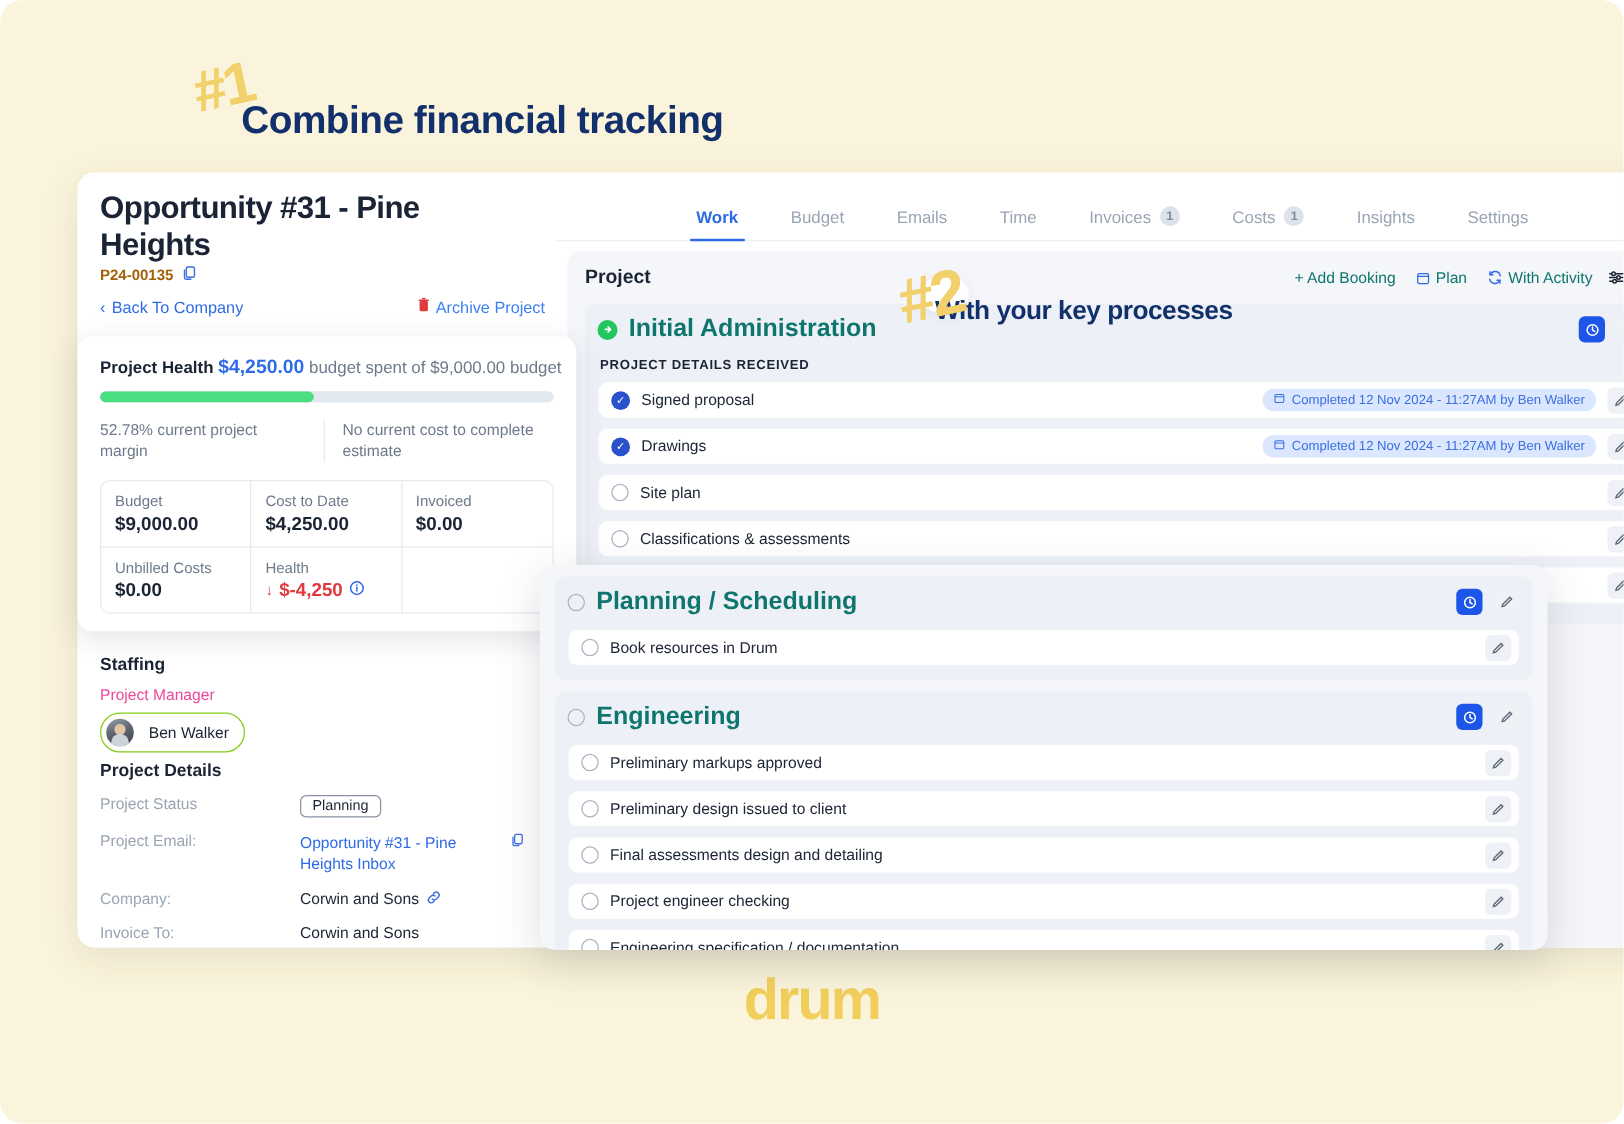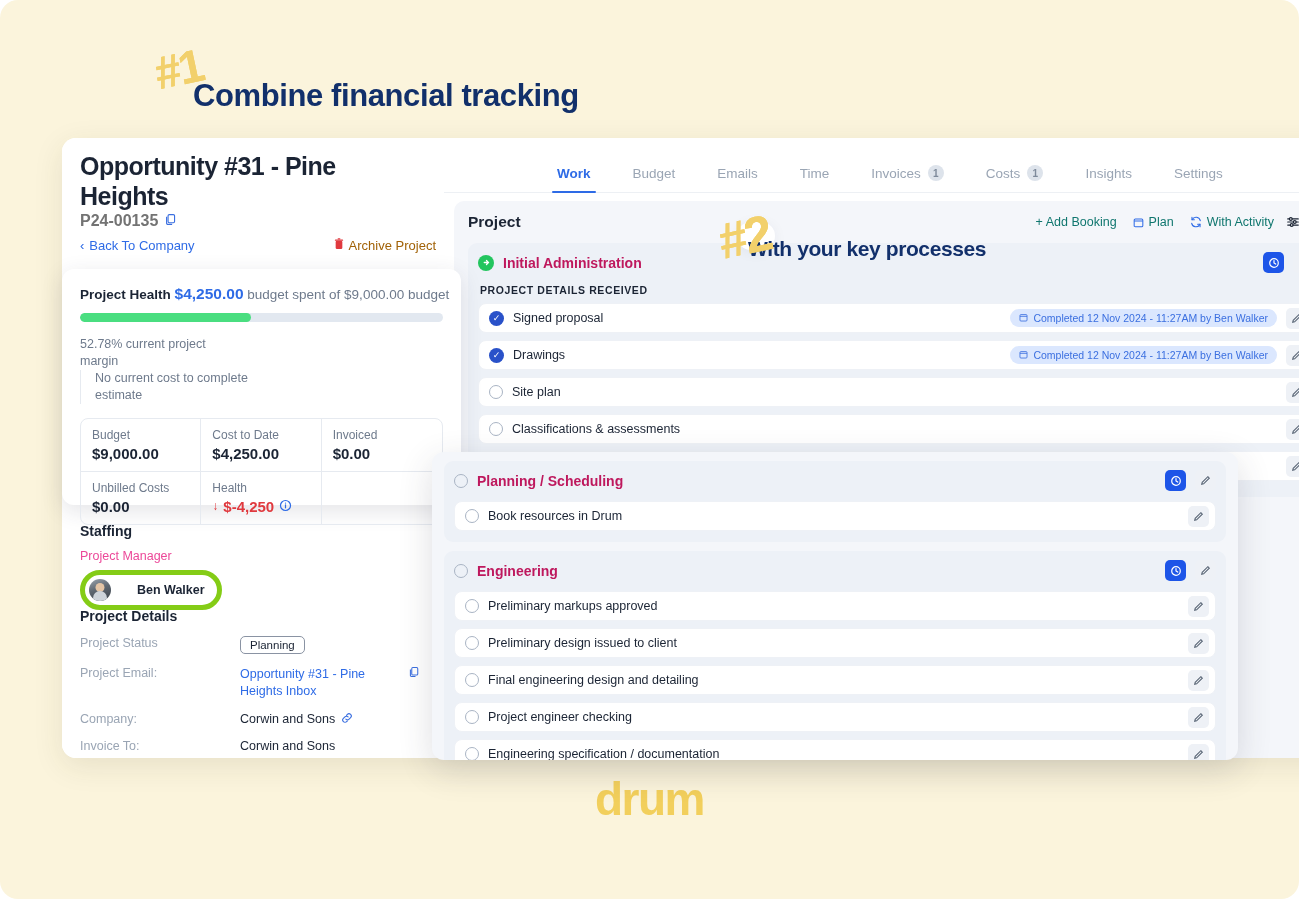--- a/index.html
+++ b/index.html
@@ -61,72 +61,72 @@
     width: 382px; height: 620px;
     background: #ffffff;
   }
   .proj-title {
     position: absolute; left: 18px; top: 14px; width: 310px;
     font-size: 25px; font-weight: 700; color: #1B2434;
     line-height: 1.18; letter-spacing: -0.5px;
   }
   .proj-code {
     position: absolute; left: 18px; top: 74px;
-    font-size: 16px; font-weight: 700; color: #737373;
+    font-size: 12px; font-weight: 700; color: #a16207;
     display: flex; align-items: center; gap: 6px;
   }
   .backrow {
     position: absolute; left: 18px; top: 100px; width: 356px;
     display: flex; justify-content: space-between; align-items: center;
     font-size: 13px;
   }
   .back-link { color: #2E6BE6; display:flex; align-items:center; gap:5px; cursor:pointer;}
-  .archive-link { color: #a16207; display:flex; align-items:flex-start; gap:5px; cursor:pointer;}
+  .archive-link { color: #3b82f6; display:flex; align-items:flex-start; gap:5px; cursor:pointer;}
 
   
   #healthcard {
     position: absolute; left: 62px; top: 269px;
     width: 399px; height: 236px;
     background: #ffffff; border-radius: 12px;
     box-shadow: 0 6px 22px rgba(50,50,70,.13);
     z-index: 20;
     padding: 16px 18px;
   }
   .ph-head { font-size: 13.5px; color: #6E7A8C; white-space: nowrap;}
   .ph-head b { color:#1B2434; font-weight:700; font-size: 13.5px;}
   .ph-amt { color:#2E6BE6; font-weight:700; font-size:15.5px; }
   .bar-track {
     margin-top: 10px; height: 9px; border-radius: 5px; background:#E2E8F0;
     overflow: hidden;
   }
   .bar-fill { height: 100%; background:#4ADE80; border-radius:5px; }
   .ph-sub {
-    display:flex; margin-top: 14px; font-size: 12.5px; color:#6E7A8C; line-height:1.35;flex-direction:column;
+    display:flex; margin-top: 14px; font-size: 12.5px; color:#6E7A8C; line-height:1.35;
   }
   .ph-sub .c1 { width: 180px; padding-right: 14px; }
   .ph-sub .c2 { border-left: 1px solid #E6EAF0; padding-left: 14px; width: 185px;}
   .grid {
     margin-top: 14px; border:1px solid #E6EAF0; border-radius: 8px; overflow:hidden;
     display:grid; grid-template-columns: 1fr 1fr 1fr;
   }
   .cell { padding: 9px 11px; border-right:1px solid #E6EAF0; border-bottom:1px solid #E6EAF0;}
   .cell:nth-child(3n) { border-right: none; }
   .cell:nth-child(n+4) { border-bottom: none; }
   .cell .k { font-size:12px; color:#6E7A8C; }
   .cell .v { font-size:15px; color:#1B2434; font-weight:700; margin-top:3px;}
   .cell .v.neg { color:#E0393E; display:flex; align-items:center; gap:5px;}
 
   
   .sec-title { font-size: 14px; font-weight:700; color:#1B2434; }
   #staffing { position:absolute; left:18px; top:385px; width:345px;}
   .lbl { font-size: 12.5px; color:#ec4899; margin-top: 10px;}
   .chip-person {
-    margin-top: 7px; display:inline-flex; align-items:center; gap:26px;
-    border:5px solid #84cc16; border-radius: 20px; padding: 4px 12px 4px 4px;
-    font-size: 12.5px; color:#1B2434;font-weight:bold;
+    margin-top: 7px; display:inline-flex; align-items:center; gap:12px;
+    border:1px solid #84cc16; border-radius: 20px; padding: 4px 12px 4px 4px;
+    font-size: 12.5px; color:#1B2434;
   }
   .avatar {
     width: 22px; height:22px; border-radius:50%; overflow:hidden;
     background: linear-gradient(160deg,#9aa3ad 0%, #5d6670 45%, #3b4149 100%);
     position:relative; flex:0 0 auto;
   }
   .avatar::after{
     content:""; position:absolute; left:50%; top:54%; width:14px; height:12px;
     transform:translate(-50%,0); border-radius: 7px 7px 0 0; background:#cdd3da;
   }
@@ -175,21 +175,21 @@
   .ws-head{ display:flex; align-items:center; justify-content:space-between;gap:38px;}
   .ws-title{ font-size:15.5px; font-weight:700; color:#1B2434;}
   .ws-actions{ display:flex; align-items:center; gap:16px; font-size:12.5px; color:#0f766e;}
   .ws-actions span{ display:flex; align-items:center; gap:5px; cursor:pointer;}
 
   .phase {
     margin-top: 10px; background:#EDF1F7; border-radius:9px;
     padding: 9px 10px;
   }
   .phase-head{ display:flex; align-items:center; gap:9px;}
-  .phase-name{ font-size:14px; font-weight:700; color:#be185d;}
+  .phase-name{ font-size:20px; font-weight:700; color:#0f766e;}
   .grn {
     width:16px;height:16px;border-radius:50%;background:#22C55E;flex:0 0 auto;
     display:flex;align-items:center;justify-content:center;
   }
   .subhead {
     font-size: 10.5px; font-weight:700; color:#1B2434; letter-spacing:.6px;
     margin: 11px 0 7px 2px;
   }
   .task {
     background:#fff; border-radius:8px; height:30px; margin-bottom:7px;
@@ -606,21 +606,21 @@
         <span class="ring"></span>
         <span class="tname">Preliminary design issued to client</span>
         <span class="pencil">
             <svg width="11" height="11" viewBox="0 0 14 14" fill="none" stroke="#5A6676" stroke-width="1.4" stroke-linecap="round">
               <path d="M10 2.2l1.8 1.8L4.6 11.2 2.2 11.8l.6-2.4z"></path>
             </svg>
           </span>
       </div>
       <div class="task">
         <span class="ring"></span>
-        <span class="tname">Final engineering design and detailing</span>
+        <span class="tname">Final assessments design and detailing</span>
         <span class="pencil">
             <svg width="11" height="11" viewBox="0 0 14 14" fill="none" stroke="#5A6676" stroke-width="1.4" stroke-linecap="round">
               <path d="M10 2.2l1.8 1.8L4.6 11.2 2.2 11.8l.6-2.4z"></path>
             </svg>
           </span>
       </div>
       <div class="task">
         <span class="ring"></span>
         <span class="tname">Project engineer checking</span>
         <span class="pencil">

